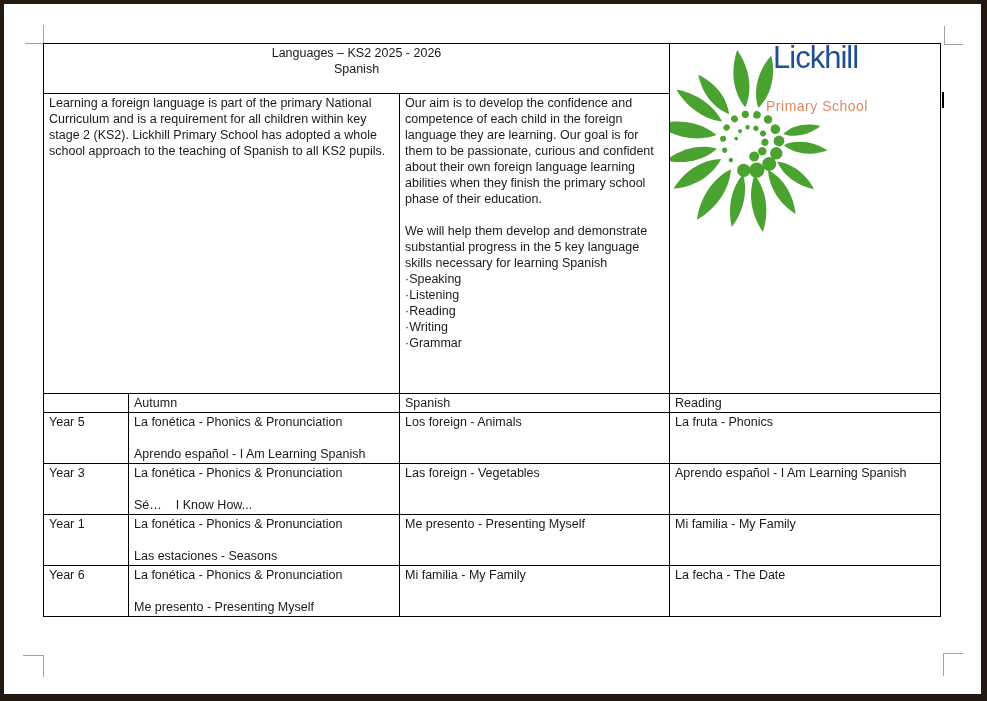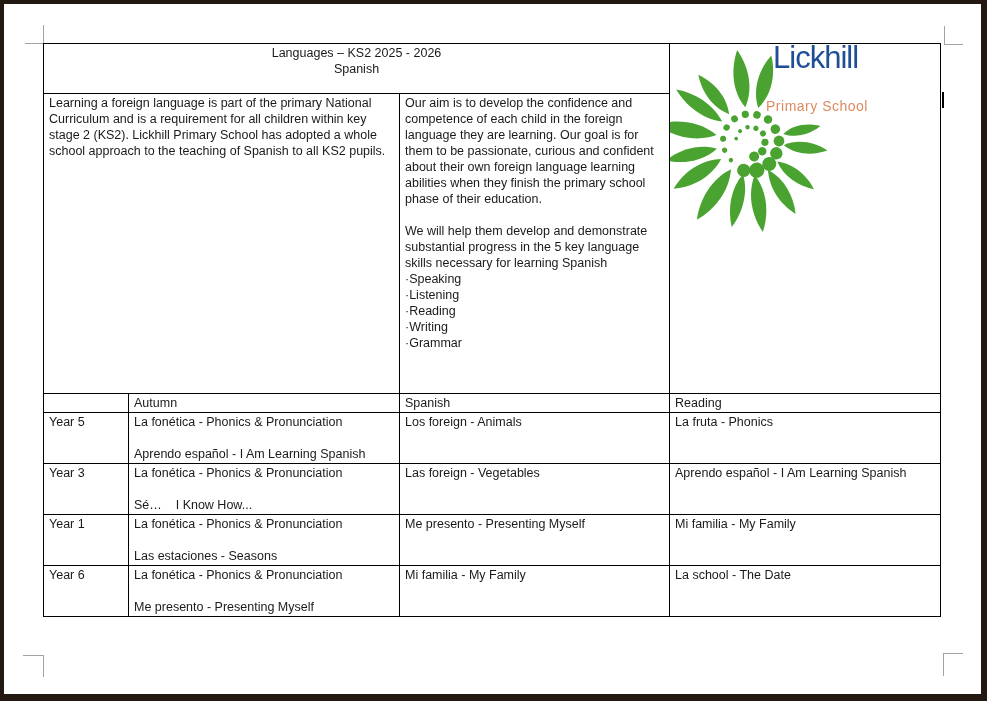--- a/index.html
+++ b/index.html
@@ -176,18 +176,18 @@
 Las estaciones - Seasons</td>
       <td>Me presento - Presenting Myself</td>
       <td>Mi familia - My Family</td>
     </tr>
     <tr style="height:48px">
       <td>Year 6</td>
       <td>La fonética - Phonics &amp; Pronunciation
 
 Me presento - Presenting Myself</td>
       <td>Mi familia - My Family</td>
-      <td>La school - The Date</td>
+      <td>La fecha - The Date</td>
     </tr>
   </tbody>
     </table>
 
 </div>
 
 </body></html>

